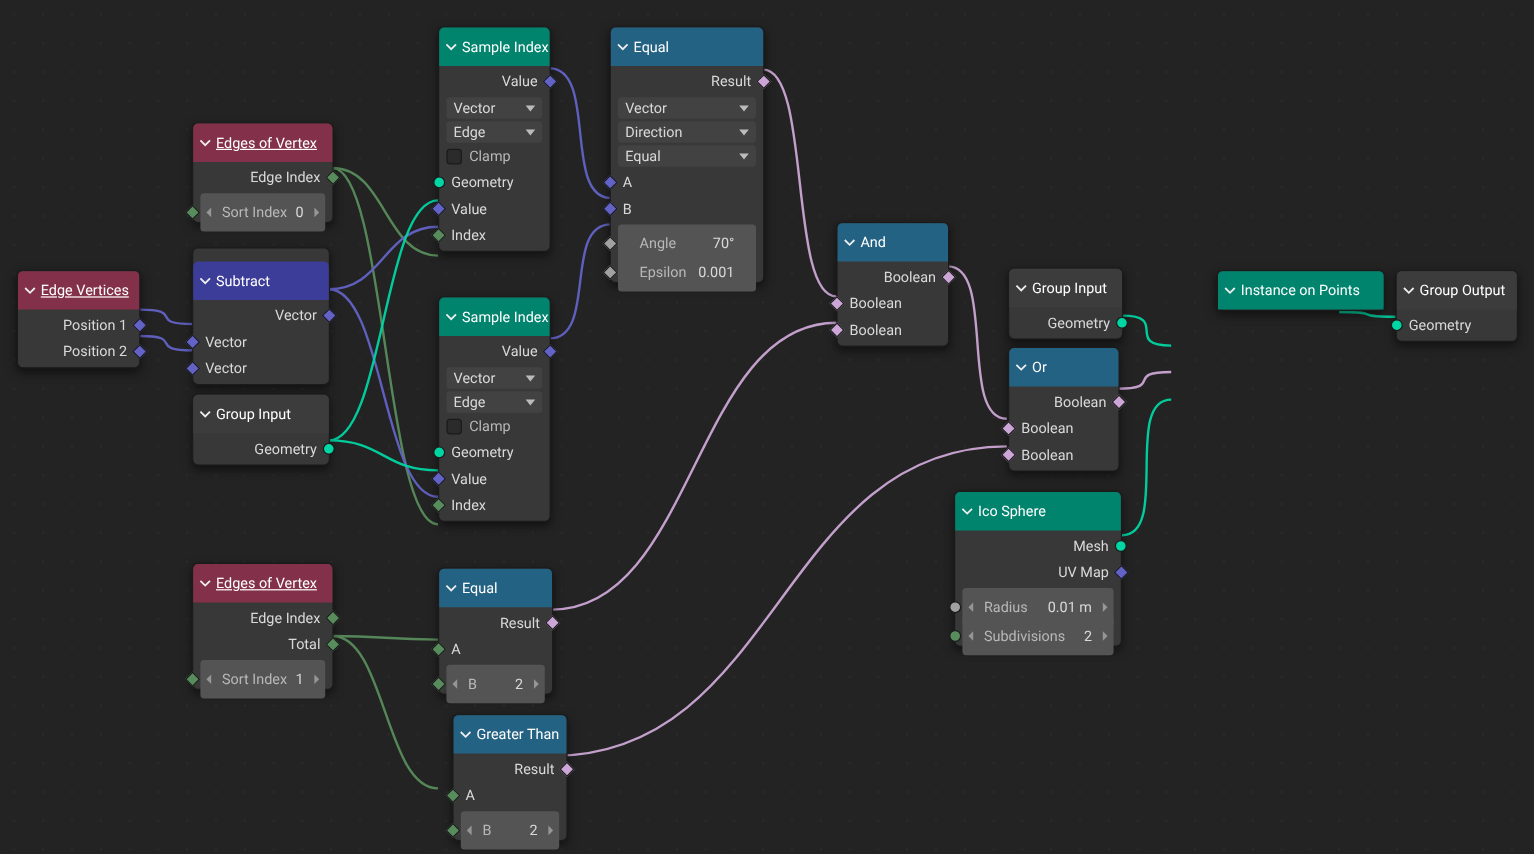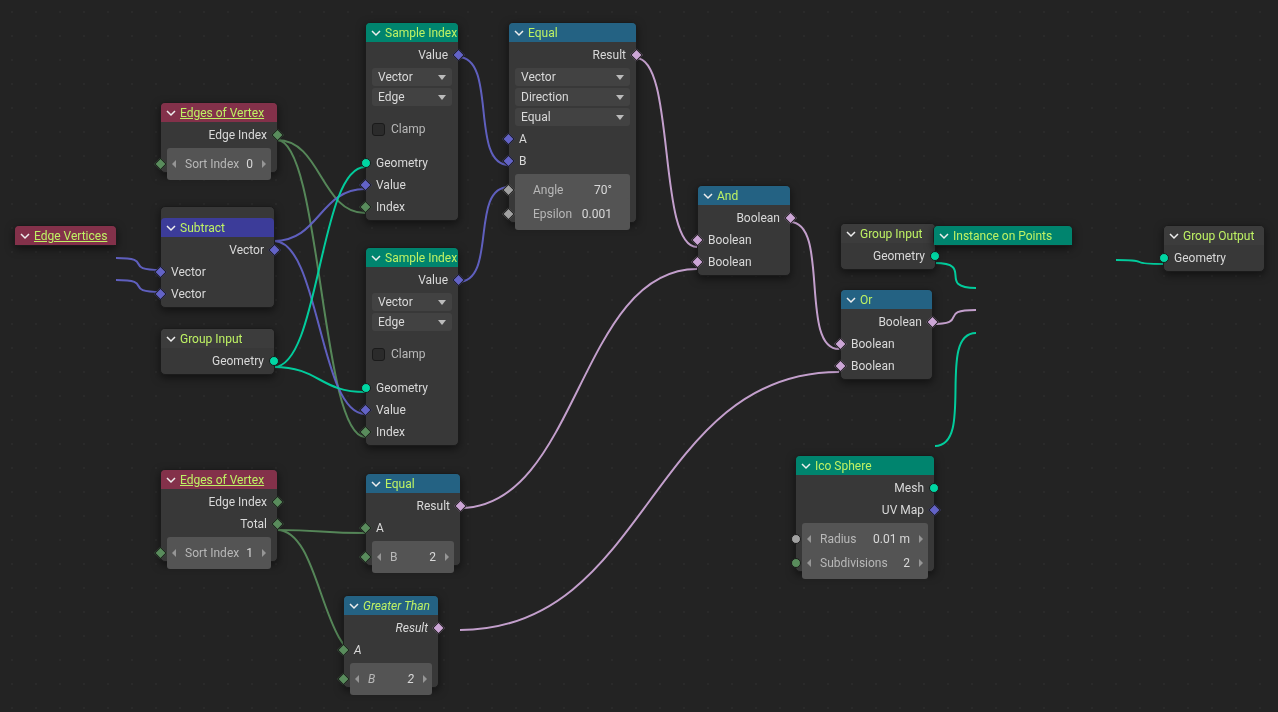--- a/index.html
+++ b/index.html
@@ -21,42 +21,42 @@
     --c-geo:#00d6a3;
     --c-vec:#6363c7;
     --c-int:#598c5c;
     --c-float:#a1a1a1;
     --c-bool:#cca6d6;
   }
   *{box-sizing:border-box;font-family:-apple-system,BlinkMacSystemFont,'Segoe UI',Roboto,sans-serif;font-size:12px;}
   body{margin:0;background:#232323;background-image:radial-gradient(circle,#2a2a2a 1px,transparent 1px);background-size:24px 24px;width:1278px;height:712px;color:var(--txt);overflow:hidden;position:relative;}
   svg.wires{position:absolute;inset:0;width:1278px;height:712px;pointer-events:none;z-index:1;}
   .node{position:absolute;background:var(--node-body);border:1px solid var(--border);border-radius:5px;box-shadow:0 3px 8px var(--shadow);z-index:2;}
-  .hdr{display:flex;align-items:center;padding:3px 6px 3px 4px;border-radius:4px 4px 0 0;color:#bef264;height:19px;}
+  .hdr{display:flex;align-items:center;padding:3px 6px 3px 4px;border-radius:4px 4px 0 0;color:#ffffff;height:32px;}
   .hdr svg{margin-right:3px;flex-shrink:0;}
   .hdr span{white-space:nowrap;}
   .hdr-red{background:var(--hdr-red);text-decoration:underline;}
   .hdr-teal{background:var(--hdr-teal);}
   .hdr-purple{background:var(--hdr-purple);margin-top:11px;}
   .hdr-darkblue{background:var(--hdr-darkblue);}
   .hdr-grey{background:var(--hdr-grey);}
   .body{padding:2px 0;position:relative;}
   .row{display:flex;align-items:center;height:22px;padding:0 10px;position:relative;}
   .row.out{justify-content:flex-end;}
   .row.in{justify-content:flex-start;}
   .field,.drop{background:var(--field-bg);border-radius:3px;height:18px;display:flex;align-items:center;padding:0 6px;margin:2px 6px;color:var(--txt);position:relative;}
   .drop{justify-content:space-between;background:var(--field-bg2);}
   .drop::after{content:"";width:0;height:0;border-left:4px solid transparent;border-right:4px solid transparent;border-top:5px solid #bbb;margin-left:6px;}
   .numfield{background:var(--field-bg);border-radius:3px;height:18px;display:flex;align-items:center;justify-content:space-between;padding:16px 18px;margin:2px 6px;position:relative;}
   .numfield::before,.numfield::after{content:"";position:absolute;top:50%;width:0;height:0;border-top:4px solid transparent;border-bottom:4px solid transparent;transform:translateY(-50%);opacity:.55;}
   .numfield::before{left:5px;border-right:4px solid #ccc;}
   .numfield::after{right:5px;border-left:4px solid #ccc;}
   .numfield.noarrow::before,.numfield.noarrow::after{display:none;}
   .numfield .lbl{color:var(--txt-dim);}
-  .chk{display:flex;align-items:center;margin:14px 6px;height:18px;gap:6px;color:var(--txt-dim);}
+  .chk{display:flex;align-items:center;margin:2px 6px;height:18px;gap:6px;color:var(--txt-dim);}
   .chk .box{width:13px;height:13px;background:#2b2b2b;border:1px solid #1a1a1a;border-radius:3px;}
   .sock{position:absolute;width:10px;height:10px;border-radius:50%;border:1px solid #1a1a1a;top:50%;transform:translateY(-50%);}
   .sock.diamond{border-radius:0;transform:translateY(-50%) rotate(45deg);width:9px;height:9px;}
   .sock.left{left:-5px;}
   .sock.right{right:-5px;}
   .sock.geo{background:var(--c-geo);}
   .sock.vec{background:var(--c-vec);}
   .sock.int{background:var(--c-int);}
   .sock.float{background:var(--c-float);}
   .sock.bool{background:var(--c-bool);}
@@ -89,20 +89,30 @@
     <path d="M 1116 260 C 1156 260, 1123 264, 1163 264" stroke="#00d6a3" stroke-width="2" fill="none" opacity="0.95"></path>
   </svg>
 
 <div class="node" style="left:14px;top:225px;width:103px;">
   <div class="hdr hdr-red">
       <svg width="12" height="12">
         <path d="M2 4l4 4 4-4" stroke="#eee" fill="none" stroke-width="1.5"></path>
       </svg>
       <span>Edge Vertices</span>
     </div>
+  <div class="body">
+    <div class="row out">
+        <span>Position 1</span>
+        <span class="sock right vec diamond"></span>
+      </div>
+    <div class="row out">
+        <span>Position 2</span>
+        <span class="sock right vec diamond"></span>
+      </div>
+  </div>
 </div>
 
 <div class="node" style="left:160px;top:102px;width:118px;">
   <div class="hdr hdr-red">
       <svg width="12" height="12">
         <path d="M2 4l4 4 4-4" stroke="#eee" fill="none" stroke-width="1.5"></path>
       </svg>
       <span>Edges of Vertex</span>
     </div>
   <div class="body">
@@ -277,21 +287,21 @@
     <div class="sockrow">
         <div class="numfield">
           <span class="sock left int diamond"></span>
           <span class="lbl">B</span>
           <span>2</span>
         </div>
       </div>
   </div>
 </div>
 
-<div class="node" style="left:343px;top:595px;width:96px;font-style:italic;">
+<div class="node" style="left:377px;top:595px;width:96px;">
   <div class="hdr hdr-darkblue">
       <svg width="12" height="12">
         <path d="M2 4l4 4 4-4" stroke="#eee" fill="none" stroke-width="1.5"></path>
       </svg>
       <span>Greater Than</span>
     </div>
   <div class="body">
     <div class="row out">
         <span>Result</span>
         <span class="sock right bool diamond"></span>
@@ -410,21 +420,21 @@
         <span class="sock left bool diamond"></span>
         <span>Boolean</span>
       </div>
     <div class="row in">
         <span class="sock left bool diamond"></span>
         <span>Boolean</span>
       </div>
   </div>
 </div>
 
-<div class="node" style="left:795px;top:409px;width:140px;margin-top:46px;">
+<div class="node" style="left:795px;top:409px;width:140px;">
   <div class="hdr hdr-teal">
       <svg width="12" height="12">
         <path d="M2 4l4 4 4-4" stroke="#eee" fill="none" stroke-width="1.5"></path>
       </svg>
       <span>Ico Sphere</span>
     </div>
   <div class="body">
     <div class="row out">
         <span>Mesh</span>
         <span class="sock right geo"></span>
@@ -443,21 +453,21 @@
     <div class="sockrow">
         <div class="numfield">
           <span class="sock left int"></span>
           <span class="lbl">Subdivisions</span>
           <span>2</span>
         </div>
       </div>
   </div>
 </div>
 
-<div class="node" style="left:933px;top:225px;width:140px;">
+<div class="node" style="left:1014px;top:225px;width:140px;">
   <div class="hdr hdr-teal">
       <svg width="12" height="12">
         <path d="M2 4l4 4 4-4" stroke="#eee" fill="none" stroke-width="1.5"></path>
       </svg>
       <span>Instance on Points</span>
     </div>
 </div>
 
 <div class="node" style="left:1163px;top:225px;width:102px;">
   <div class="hdr hdr-grey">

